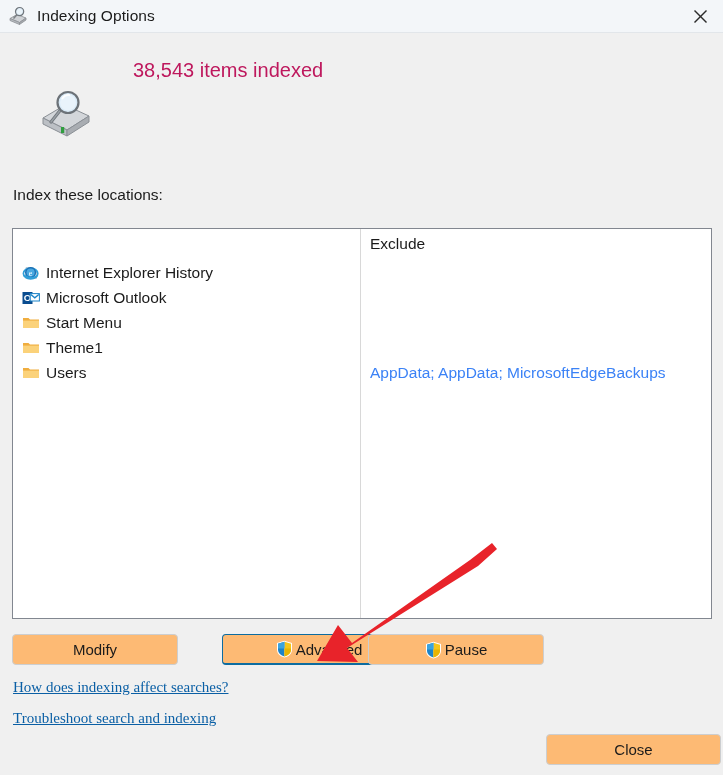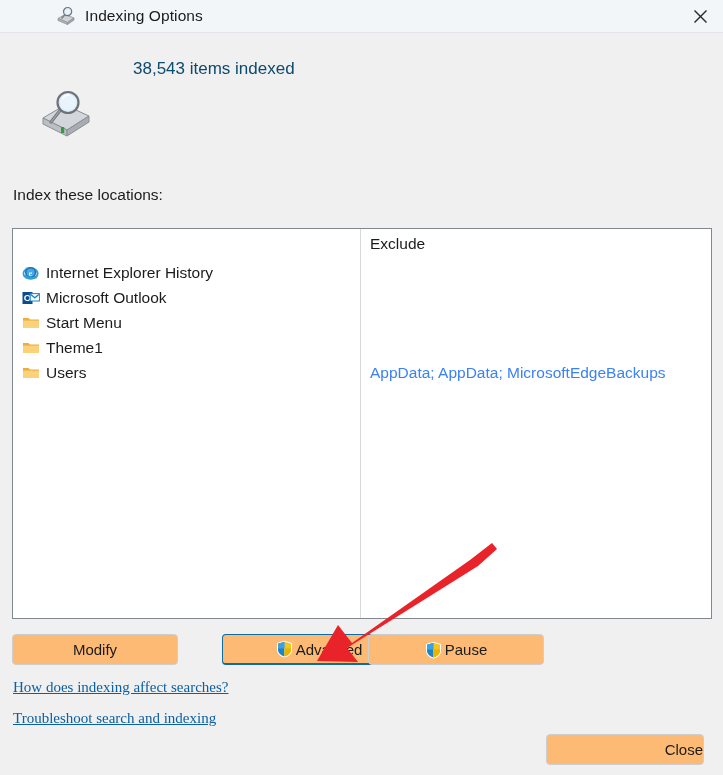--- a/index.html
+++ b/index.html
@@ -23,21 +23,20 @@
   }
 
   
   #titlebar {
     position: absolute;
     left: 0; top: 0;
     width: 723px; height: 32px;
     background: #f3f6f9;
     display: flex;
     align-items: center;
-    padding-left: 48px;
   }
   #titlebar-icon {
     margin-left: 7px;
     width: 22px; height: 22px;
     position: relative;
     flex: 0 0 auto;
   }
   #titlebar-title {
     margin-left: 8px;
     font-size: 15.5px;
@@ -61,22 +60,22 @@
 
   
   #status-area {
     position: absolute;
     left: 0; top: 33px;
     width: 723px; height: 140px;
   }
   #items-indexed {
     position: absolute;
     left: 133px; top: 26px;
-    font-size: 17px;
-    color: #0c4a6e;
+    font-size: 20px;
+    color: #be185d;
   }
   #status-text {
     position: absolute;
     left: 133px; top: 65px;
     font-size: 15.5px;
     color: #1b1b1b;
   }
   #status-icon {
     position: absolute;
     left: 37px; top: 55px;
@@ -168,21 +167,21 @@
     cursor: pointer;
     font-family: "Liberation Sans", sans-serif;
   }
   .btn.focused {
     border: 1px solid #0d6ca0;
     border-bottom-width: 2px;
   }
   #btn-modify   { left: 12px;  top: 634px; width: 166px; }
   #btn-advanced { left: 190px; top: 634px; width: 194px; margin-left: 32px; }
   #btn-pause    { left: 368px; top: 634px; width: 176px; }
-  #btn-close    { left: 546px; top: 734px; width: 158px; justify-content: flex-end; }
+  #btn-close    { left: 546px; top: 734px; width: 175px; }
 
   .shield {
     width: 17px; height: 18px;
     margin-right: 3px;
     flex: 0 0 auto;
   }
 
   
   .link {
     position: absolute;

